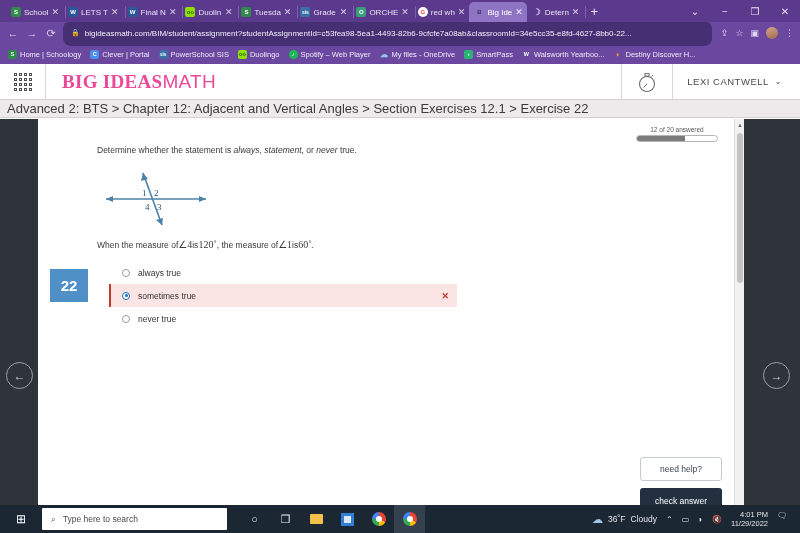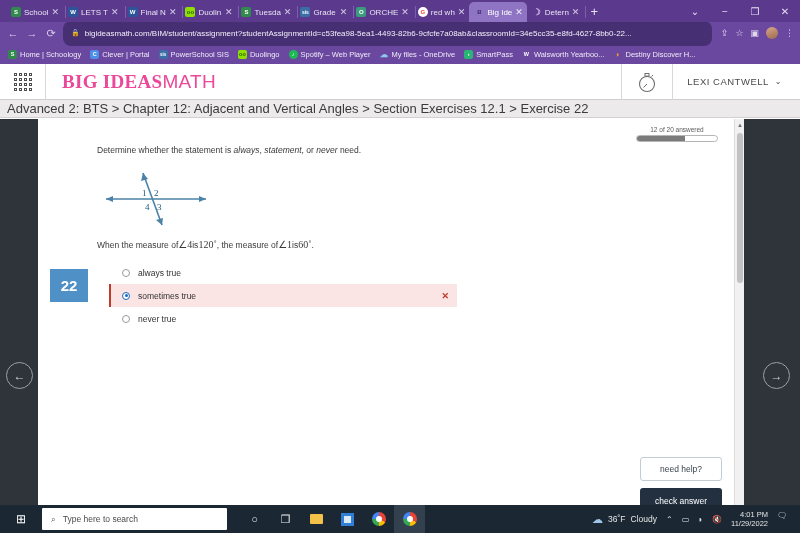--- a/index.html
+++ b/index.html
@@ -452,21 +452,21 @@
       <div class="paper">
 
         <div class="progress-wrap">
           <div class="progress-label">12 of 20 answered</div>
           <div class="progress-track">
             <div class="progress-fill" style="width:60%"></div>
           </div>
         </div>
 
         <div class="q-prompt">
-          <span>Determine whether the statement is </span><em>always</em><span>, </span><em>statement</em><span>, or </span><em>never</em><span> need.</span>
+          <span>Determine whether the statement is </span><em>always</em><span>, </span><em>statement</em><span>, or </span><em>never</em><span> true.</span>
         </div>
 
         <div class="figure">
           <svg width="120" height="62" viewBox="0 0 120 62">
 
             <line x1="10" y1="32" x2="110" y2="32" stroke="#4b82a8" stroke-width="1.6"></line>
             <polygon points="10,32 17,29 17,35" fill="#4b82a8"></polygon>
             <polygon points="110,32 103,29 103,35" fill="#4b82a8"></polygon>
 
             <line x1="47" y1="6" x2="66" y2="58" stroke="#4b82a8" stroke-width="1.6"></line>

